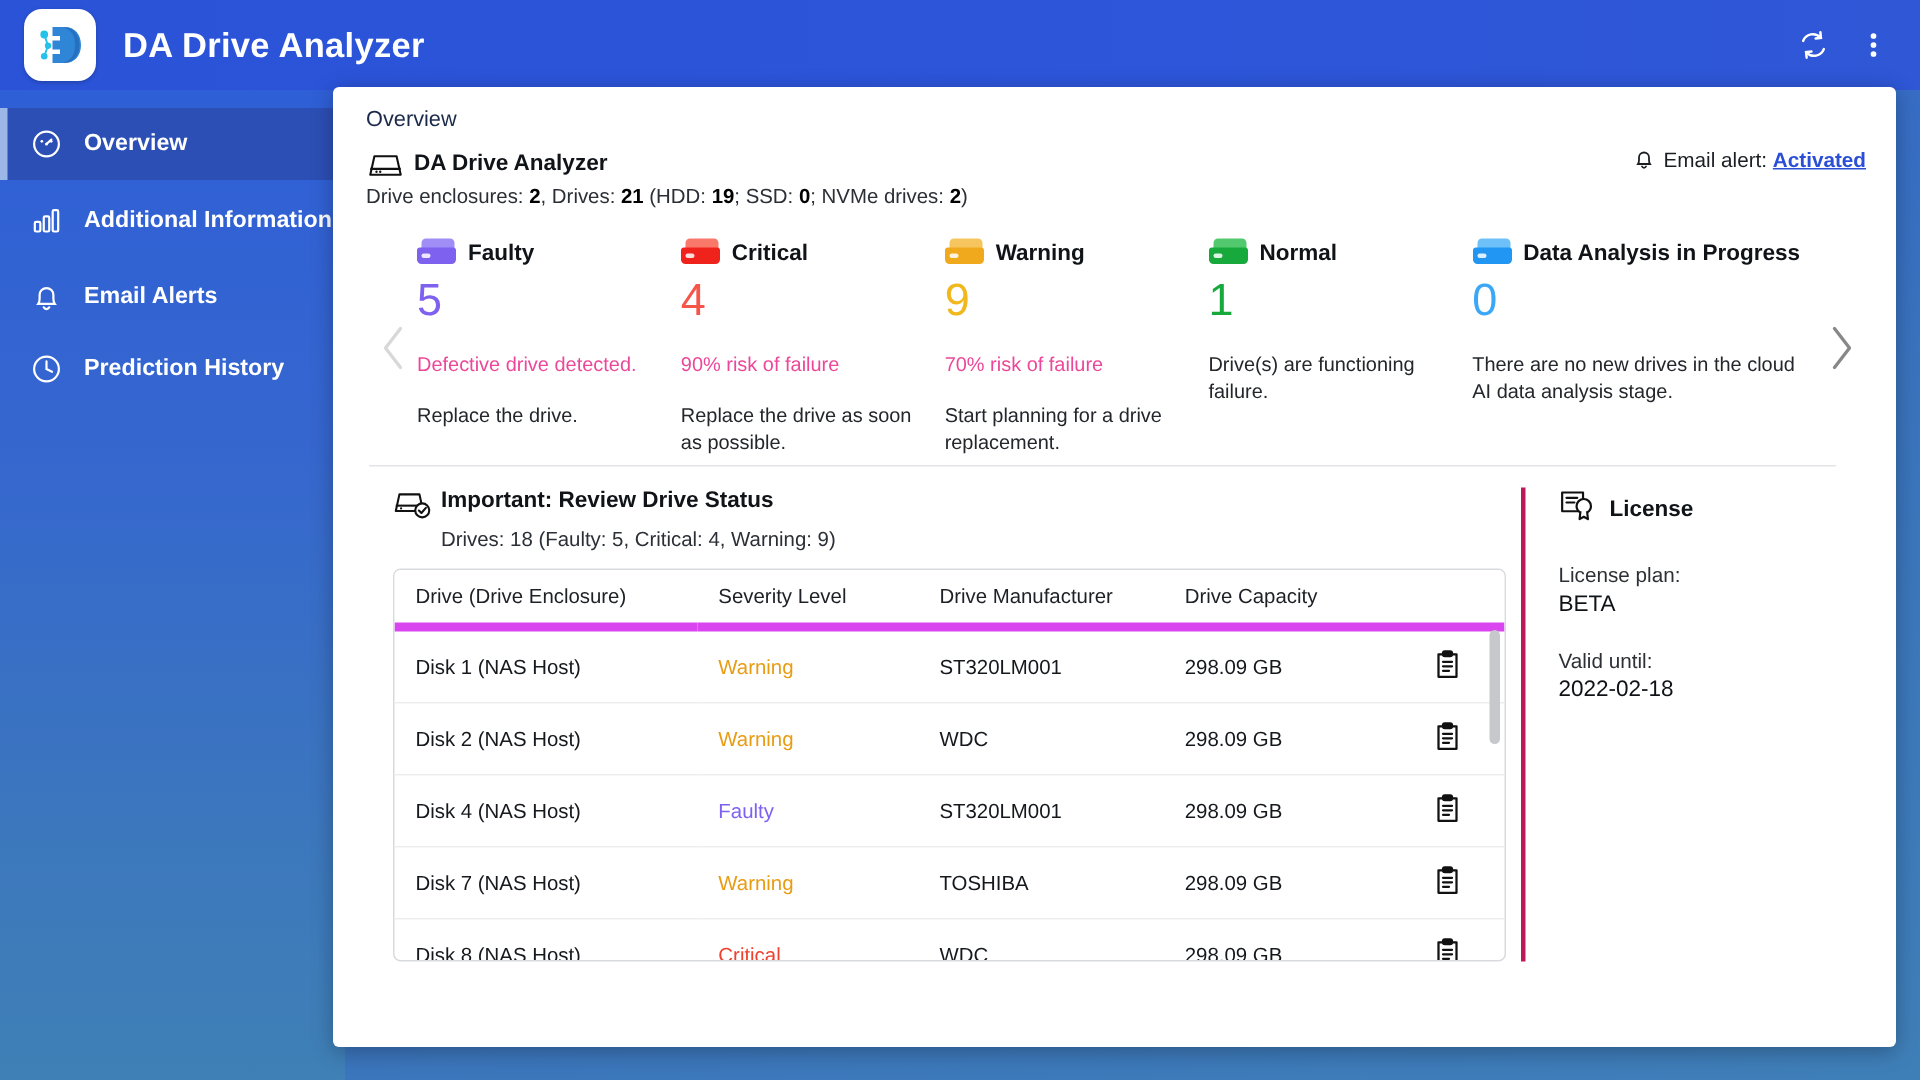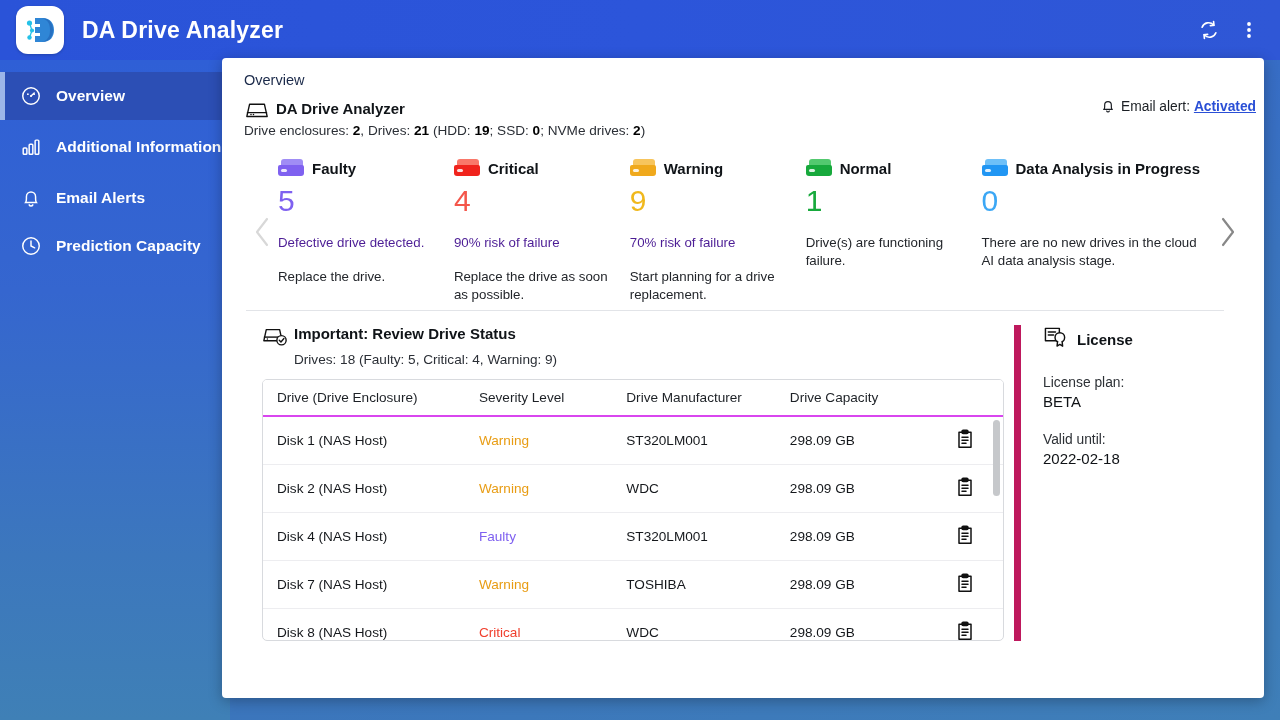--- a/index.html
+++ b/index.html
@@ -65,41 +65,41 @@
 
   .crumb { font-size: 14.5px; color: #1b2a4a; margin-bottom: 12px; }
 
   .sec-head { display: flex; align-items: flex-start; }
   .sec-icon { width: 26px; flex: 0 0 26px; display: flex; align-items: center; justify-content: center; margin-top: 1px; }
   .sec-title { font-size: 15px; font-weight: bold; color: #101418; margin-left: 6px; }
   .sec-sub { font-size: 13.6px; color: #2b2f36; margin-top: 4px; }
   .sec-sub b { font-weight: bold; color: #000; }
 
   #email-alert {
-    position: absolute; right: 8px; top: 40px;
+    position: absolute; right: 20px; top: 40px;
     display: flex; align-items: center; font-size: 13.8px; color: #1b1f24;
   }
   #email-alert .bell { margin-right: 5px; display: flex; }
   #email-alert a { color: #2a4fd6; text-decoration: underline; font-weight: bold; cursor: pointer; }
 
   
   #carousel { position: relative; margin-top: 18px; height: 148px; }
   .arrow {
     position: absolute; top: 52px; width: 30px; height: 48px;
     display: flex; align-items: center; justify-content: center; cursor: pointer;
   }
   #arrow-left { left: 4px; }
   #arrow-right { right: 2px; }
 
   #cards { display: flex; margin: 0 34px; }
   .card { flex: 1 1 0; padding-right: 10px; }
   .card-head { display: flex; align-items: center; height: 24px; }
   .card-label { font-size: 15px; font-weight: bold; color: #101418; margin-left: 8px; white-space: nowrap; }
   .card-count { font-size: 30px; font-weight: 300; margin-top: 6px; line-height: 1; }
-  .card-desc { font-size: 13.3px; color: #4c1d95; margin-top: 18px; line-height: 1.35; }
+  .card-desc { font-size: 13.3px; color: #ec4899; margin-top: 18px; line-height: 1.35; }
   .card-action { font-size: 13.3px; color: #23262b; margin-top: 16px; line-height: 1.35; }
   .card.wide { flex: 1.25 1 0; }
 
   
   .cube { position: relative; width: 26px; height: 18px; flex: 0 0 26px; }
   .cube .top {
     position: absolute; left: 3px; top: 0; width: 22px; height: 7px;
     border-radius: 3px 3px 0 0;
   }
   .cube .body {
@@ -109,32 +109,32 @@
   .cube .led {
     position: absolute; left: 3px; top: 10px; width: 6px; height: 3px;
     border-radius: 2px; background: rgba(255,255,255,.85);
   }
 
   .divider { height: 1px; background: #e2e4e8; margin: 6px 20px 0 2px; }
 
   
   #lower { display: flex; margin-top: 14px; padding-left: 18px; }
   #table-col { width: 742px; flex: 0 0 742px; }
-  #license-col { flex: 1 1 auto; border-left: 7px solid #be185d; padding-left: 22px; margin-left: 10px; }
+  #license-col { flex: 1 1 auto; border-left: 3px solid #be185d; padding-left: 22px; margin-left: 10px; }
 
   #tbl-sub { font-size: 13.6px; color: #2b2f36; margin-left: 32px; margin-top: 4px; }
 
   #table-wrap {
     margin-top: 12px; border: 1px solid #d8dade; border-radius: 5px;
     overflow: hidden; height: 262px; position: relative; background: #fff;
   }
   table { width: 100%; border-collapse: collapse; table-layout: fixed; }
   thead th {
     text-align: left; font-size: 13.6px; font-weight: normal; color: #1d2126;
-    padding: 10px 0 10px 14px; border-bottom: 2px solid #d946ef; background: #fff;
+    padding: 10px 0 10px 14px; border-bottom: 6px solid #d946ef; background: #fff;
   }
   tbody td {
     font-size: 13.6px; color: #15181c; padding: 12px 0 12px 14px;
     border-bottom: 1px solid #ededf0; white-space: nowrap;
   }
   .col-drive { width: 200px; }
   .col-sev { width: 146px; }
   .col-man { width: 162px; }
   .col-cap { width: 165px; }
   .col-act { width: 60px; }
@@ -230,21 +230,21 @@
     <span class="nav-label">Email Alerts</span>
   </div>
 
   <div class="nav-item">
     <span class="nav-icon">
       <svg width="22" height="22" viewBox="0 0 24 24" fill="none" stroke="#fff" stroke-width="1.6" stroke-linecap="round">
         <circle cx="12" cy="12" r="9"></circle>
         <polyline points="12,6.5 12,12 16,14"></polyline>
       </svg>
     </span>
-    <span class="nav-label">Prediction Capacity</span>
+    <span class="nav-label">Prediction History</span>
   </div>
 </div>
 
 <div id="panel">
   <div id="panel-inner">
 
     <div class="crumb">Overview</div>
 
     <div id="email-alert">
       <span class="bell">

